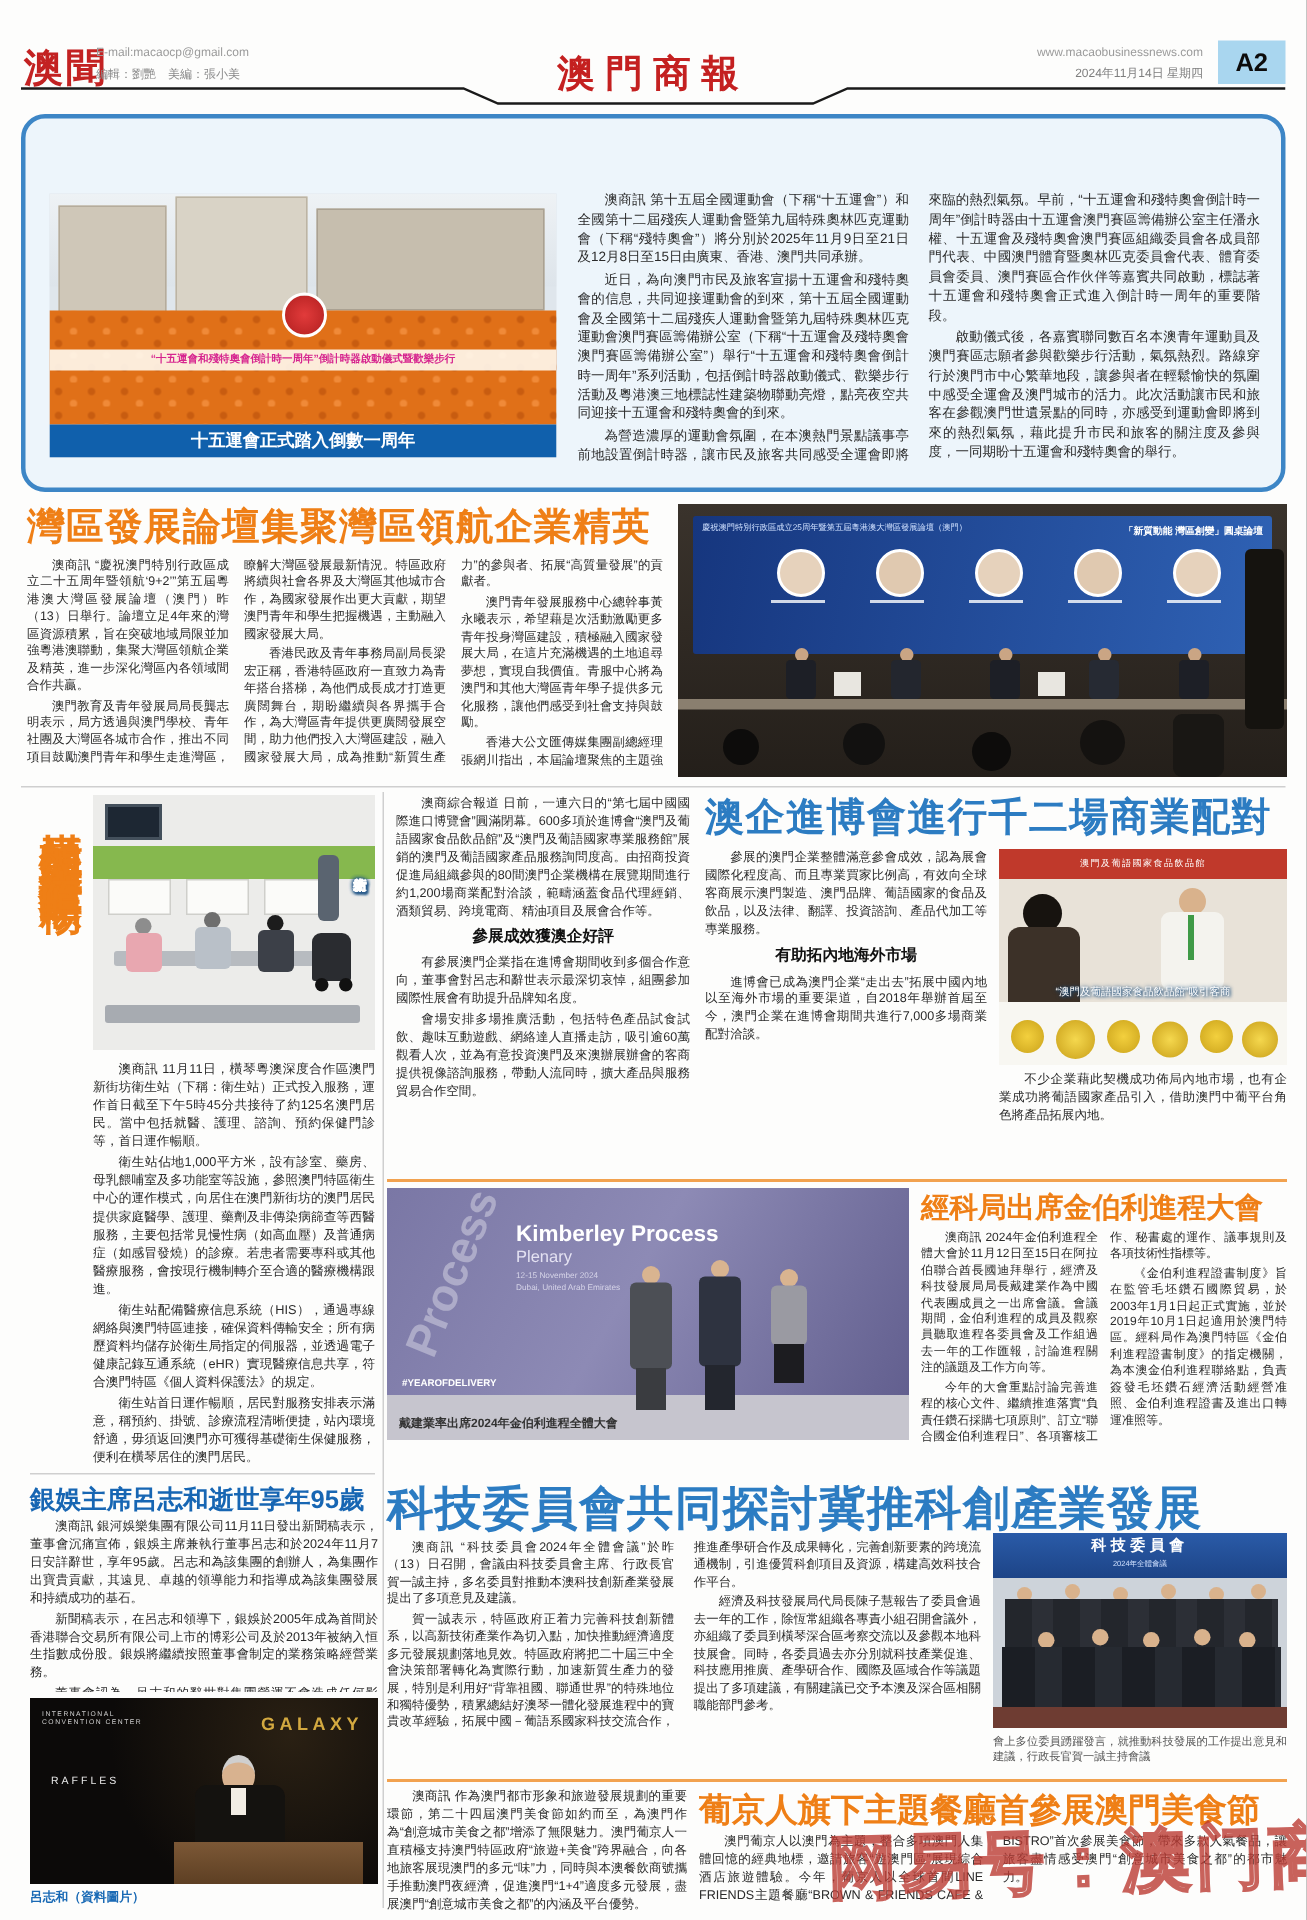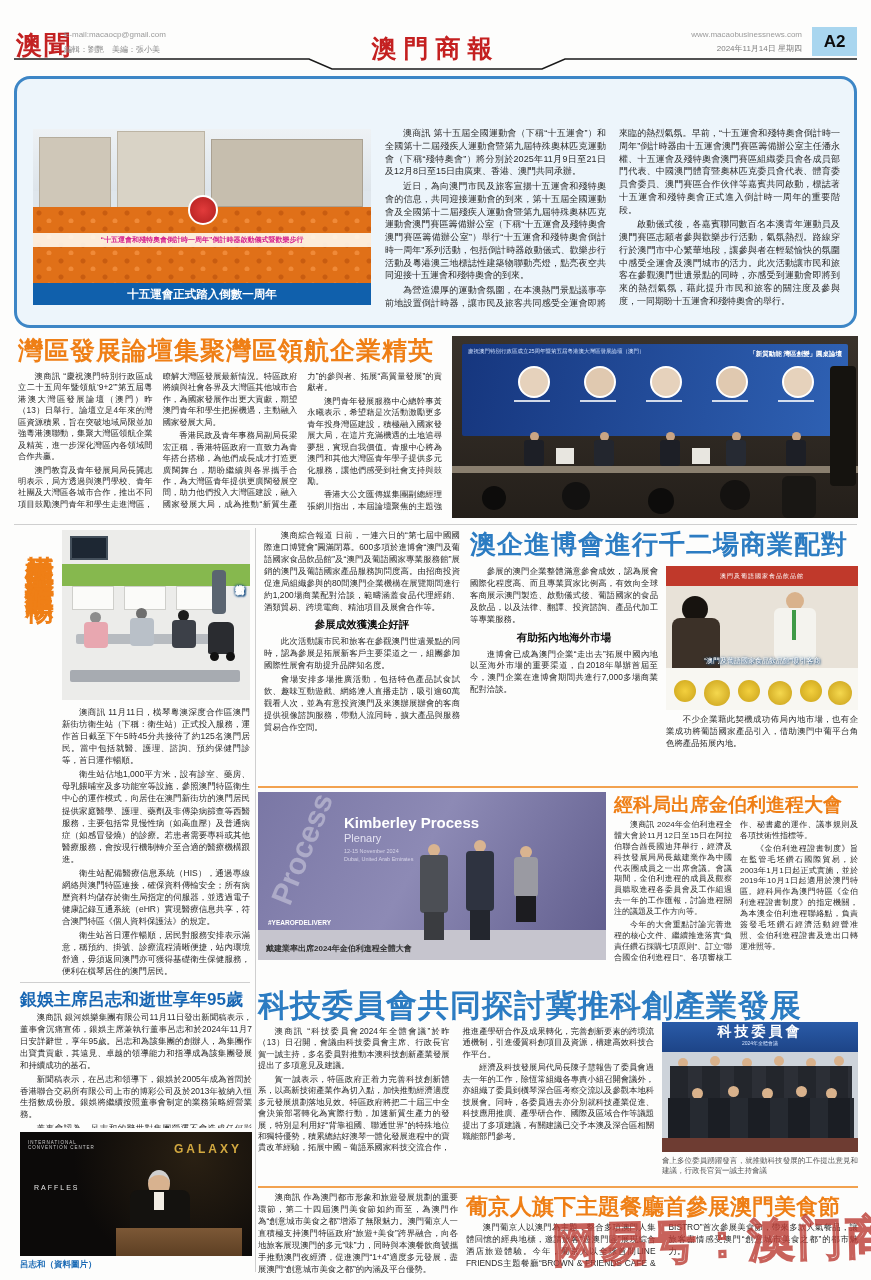--- a/index.html
+++ b/index.html
@@ -141,28 +141,28 @@
   <div class="abs body-txt" style="left:62px;top:706px;width:188px;height:272px;font-size:8.5px;">
     <p>澳商訊 11月11日，橫琴粵澳深度合作區澳門新街坊衛生站（下稱：衛生站）正式投入服務，運作首日截至下午5時45分共接待了約125名澳門居民。當中包括就醫、護理、諮詢、預約保健門診等，首日運作暢順。</p>
     <p>衛生站佔地1,000平方米，設有診室、藥房、母乳餵哺室及多功能室等設施，參照澳門特區衛生中心的運作模式，向居住在澳門新街坊的澳門居民提供家庭醫學、護理、藥劑及非傳染病篩查等西醫服務，主要包括常見慢性病（如高血壓）及普通病症（如感冒發燒）的診療。若患者需要專科或其他醫療服務，會按現行機制轉介至合適的醫療機構跟進。</p>
     <p>衛生站配備醫療信息系統（HIS），通過專線網絡與澳門特區連接，確保資料傳輸安全；所有病歷資料均儲存於衛生局指定的伺服器，並透過電子健康記錄互通系統（eHR）實現醫療信息共享，符合澳門特區《個人資料保護法》的規定。</p>
     <p>衛生站首日運作暢順，居民對服務安排表示滿意，稱預約、掛號、診療流程清晰便捷，站內環境舒適，毋須返回澳門亦可獲得基礎衛生保健服務，便利在橫琴居住的澳門居民。</p>
   </div>
 
   <div class="abs body-txt" style="left:264px;top:530px;width:196px;height:248px;font-size:8.4px;">
     <p>澳商綜合報道 日前，一連六日的“第七屆中國國際進口博覽會”圓滿閉幕。600多項於進博會“澳門及葡語國家食品飲品館”及“澳門及葡語國家專業服務館”展銷的澳門及葡語國家產品服務詢問度高。由招商投資促進局組織參與的80間澳門企業機構在展覽期間進行約1,200場商業配對洽談，範疇涵蓋食品代理經銷、酒類貿易、跨境電商、精油項目及展會合作等。</p>
     <p class="subhead">參展成效獲澳企好評</p>
-    <p>此次活動讓市民和旅客在參觀澳門世遺景點的同時，認為參展是拓展新客戶主要渠道之一，組團參加國際性展會有助提升品牌知名度。</p>
+    <p>有參展澳門企業指在進博會期間收到多個合作意向，董事會對呂志和辭世表示最深切哀悼，組團參加國際性展會有助提升品牌知名度。</p>
     <p>會場安排多場推廣活動，包括特色產品試食試飲、趣味互動遊戲、網絡達人直播走訪，吸引逾60萬觀看人次，並為有意投資澳門及來澳辦展辦會的客商提供視像諮詢服務，帶動人流同時，擴大產品與服務貿易合作空間。</p>
   </div>
 
   <div class="abs h-blue" style="left:470px;top:527px;width:390px;font-size:26px;letter-spacing:1px;color:#2c7cc2;">澳企進博會進行千二場商業配對</div>
 
   <div class="abs body-txt" style="left:470px;top:566px;width:188px;height:212px;font-size:8.4px;">
-    <p>參展的澳門企業整體滿意參會成效，認為展會國際化程度高、而且專業買家比例高，有效向全球客商展示澳門製造、啟動儀式後、葡語國家的食品及飲品，以及法律、翻譯、投資諮詢、產品代加工等專業服務。</p>
+    <p>參展的澳門企業整體滿意參會成效，認為展會國際化程度高、而且專業買家比例高，有效向全球客商展示澳門製造、澳門品牌、葡語國家的食品及飲品，以及法律、翻譯、投資諮詢、產品代加工等專業服務。</p>
     <p class="subhead">有助拓內地海外市場</p>
     <p>進博會已成為澳門企業“走出去”拓展中國內地以至海外市場的重要渠道，自2018年舉辦首屆至今，澳門企業在進博會期間共進行7,000多場商業配對洽談。</p>
   </div>
 
   <div class="photo" style="left:666px;top:566px;width:192px;height:144px;background:#e8e2d8;">
     <div class="abs" style="left:0;top:0;width:100%;height:20px;background:#c0392b;color:#fff;font-size:6px;
          line-height:20px;text-align:center;letter-spacing:1px;overflow:hidden;">澳門及葡語國家食品飲品館</div>
     <div class="abs circle" style="left:16px;top:30px;width:26px;height:26px;background:#17130f;"></div>
     <div class="abs" style="left:6px;top:52px;width:48px;height:60px;background:#3c3128;border-radius:8px;"></div>
     <div class="abs circle" style="left:120px;top:26px;width:18px;height:18px;background:#d9b28c;"></div>
@@ -235,21 +235,21 @@
 
   <div class="abs h-blue" style="left:258px;top:985px;width:602px;font-size:31px;letter-spacing:1px;color:#2c7cc2;">科技委員會共同探討冀推科創產業發展</div>
   <div class="abs body-txt cols2" style="left:258px;top:1026px;width:396px;height:154px;font-size:8.3px;line-height:1.38;">
     <p>澳商訊 “科技委員會2024年全體會議”於昨（13）日召開，會議由科技委員會主席、行政長官賀一誠主持，多名委員對推動本澳科技創新產業發展提出了多項意見及建議。</p>
     <p>賀一誠表示，特區政府正着力完善科技創新體系，以高新技術產業作為切入點，加快推動經濟適度多元發展規劃落地見效。特區政府將把二十屆三中全會決策部署轉化為實際行動，加速新質生產力的發展，特別是利用好“背靠祖國、聯通世界”的特殊地位和獨特優勢，積累總結好澳琴一體化發展進程中的寶貴改革經驗，拓展中國－葡語系國家科技交流合作，推進產學研合作及成果轉化，完善創新要素的跨境流通機制，引進優質科創項目及資源，構建高效科技合作平台。</p>
     <p>經濟及科技發展局代局長陳子慧報告了委員會過去一年的工作，除恆常組織各專責小組召開會議外，亦組織了委員到橫琴深合區考察交流以及參觀本地科技展會。同時，各委員過去亦分別就科技產業促進、科技應用推廣、產學研合作、國際及區域合作等議題提出了多項建議，有關建議已交予本澳及深合區相關職能部門參考。</p>
   </div>
 
   <div class="photo" style="left:662px;top:1022px;width:196px;height:130px;background:#cdd3da;">
     <div class="abs" style="left:0;top:0;width:100%;height:30px;background:linear-gradient(#2a5ba8,#1d4487);text-align:center;">
-      <span style="display:block;font-size:14px;color:#fff;font-weight:bold;letter-spacing:3px;line-height:18px;">科技委員會</span>
+      <span style="display:block;font-size:10px;color:#fff;font-weight:bold;letter-spacing:3px;line-height:18px;">科技委員會</span>
       <span style="display:block;font-size:5px;color:#cfe0ff;line-height:6px;">2024年全體會議</span>
     </div>
     <div class="abs circle" style="left:16px;top:36px;width:10px;height:10px;background:#d9b28c;"></div>
     <div class="abs circle" style="left:48px;top:34px;width:10px;height:10px;background:#d9b28c;"></div>
     <div class="abs circle" style="left:80px;top:36px;width:10px;height:10px;background:#d9b28c;"></div>
     <div class="abs circle" style="left:112px;top:34px;width:10px;height:10px;background:#d9b28c;"></div>
     <div class="abs circle" style="left:144px;top:36px;width:10px;height:10px;background:#d9b28c;"></div>
     <div class="abs circle" style="left:172px;top:34px;width:10px;height:10px;background:#d9b28c;"></div>
     <div class="abs" style="left:8px;top:44px;width:182px;height:34px;background:repeating-linear-gradient(90deg,#23262c 0 18px,#2c2f36 18px 32px);"></div>
     <div class="abs circle" style="left:30px;top:66px;width:11px;height:11px;background:#d9b28c;"></div>

